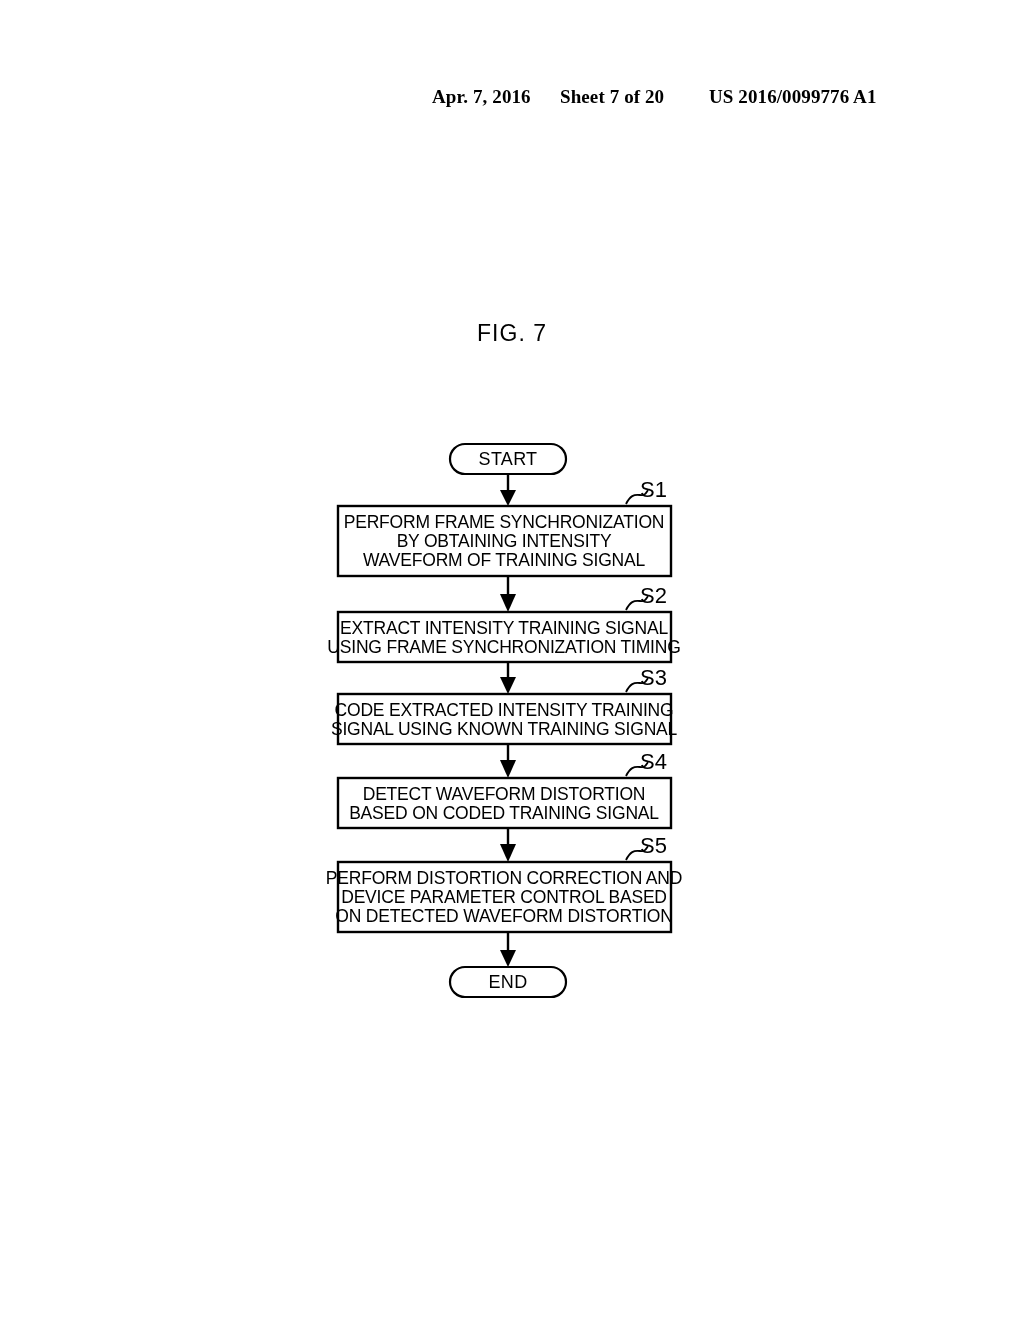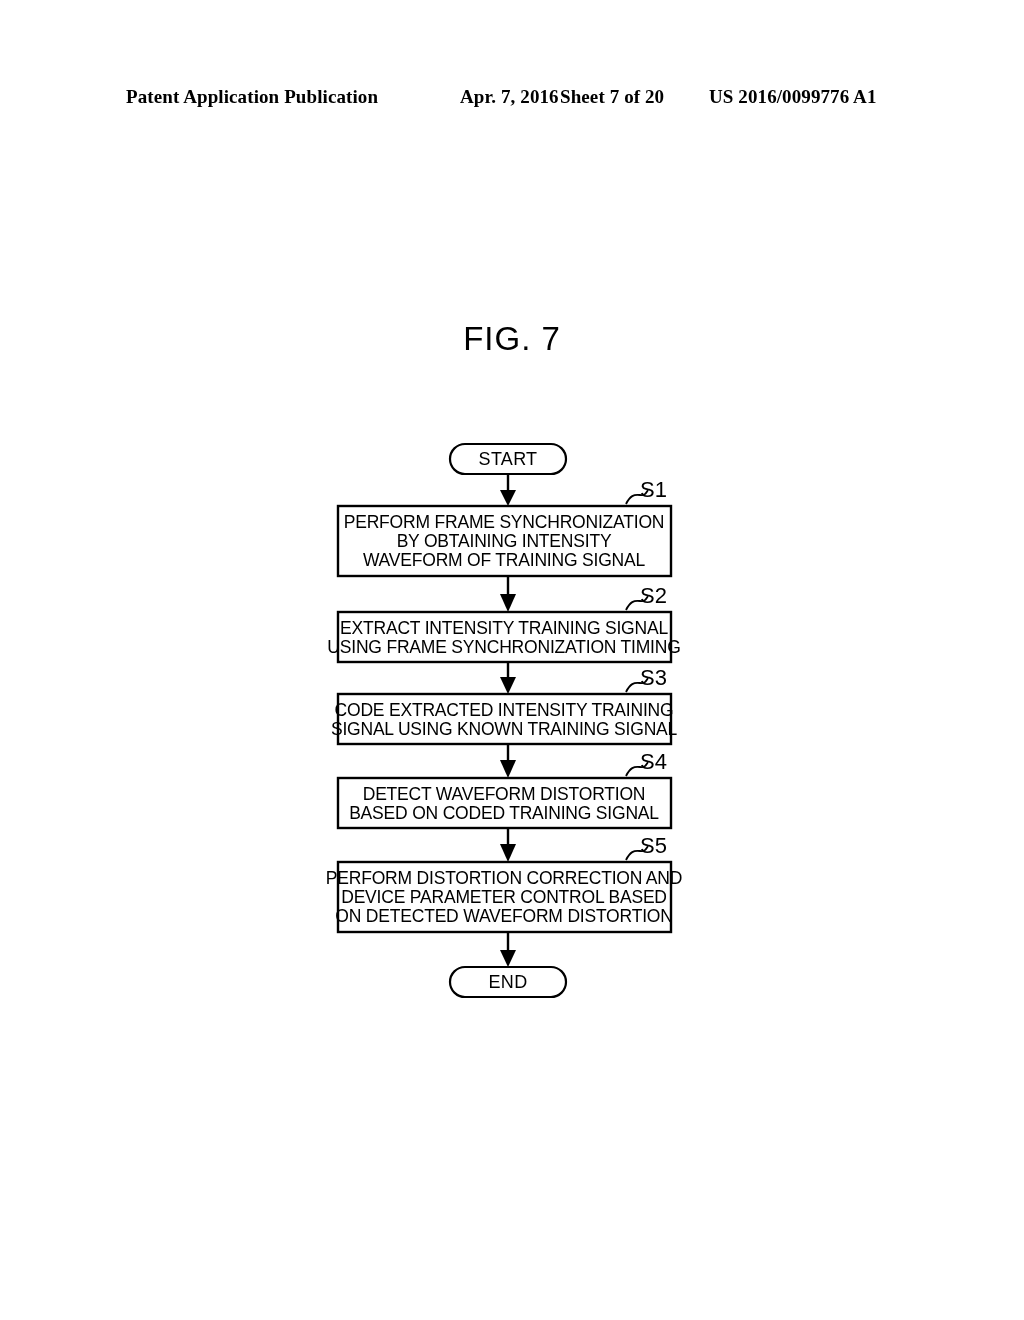--- a/index.html
+++ b/index.html
@@ -33,42 +33,41 @@
     letter-spacing: 0.1px;
     white-space: nowrap;
   }
   .hdr-pub {
     position: absolute;
     left: 126px;
   }
   .hdr-date {
     position: absolute;
     left: 432px;
-    margin-left: 28px;
   }
   .hdr-sheet {
     position: absolute;
     left: 549px;
     margin-left: 11px;
   }
   .hdr-docnum {
     position: absolute;
     left: 709px;
     font-family: Liberation Serif, serif;
   }
 
   
   .fig-title {
     position: absolute;
     top: 320px;
     left: 0;
     width: 1024px;
     text-align: center;
     font-family: "Liberation Sans", sans-serif;
-    font-size: 33px;
+    font-size: 23px;
     font-weight: 400;
     letter-spacing: 1px;
     color: #000;
   }
 
   
   .flow {
     position: absolute;
     left: 0;
     top: 0;
@@ -122,21 +121,20 @@
   .leader {
     stroke: #000000;
     stroke-width: 1.8;
     fill: none;
   }
 </style>
 </head>
 <body>
 
 <div class="page-header">
-  <span class="hdr-pub">Patent Application Publication</span>
   <span class="hdr-date">Apr. 7, 2016</span>
   <span class="hdr-sheet">Sheet 7 of 20</span>
   <span class="hdr-docnum">US 2016/0099776 A1</span>
 </div>
 
 <div class="fig-title">FIG. 7</div>
 
 <div class="flow">
   <svg width="1024" height="1320" viewBox="0 0 1024 1320" xmlns="http://www.w3.org/2000/svg">
 

